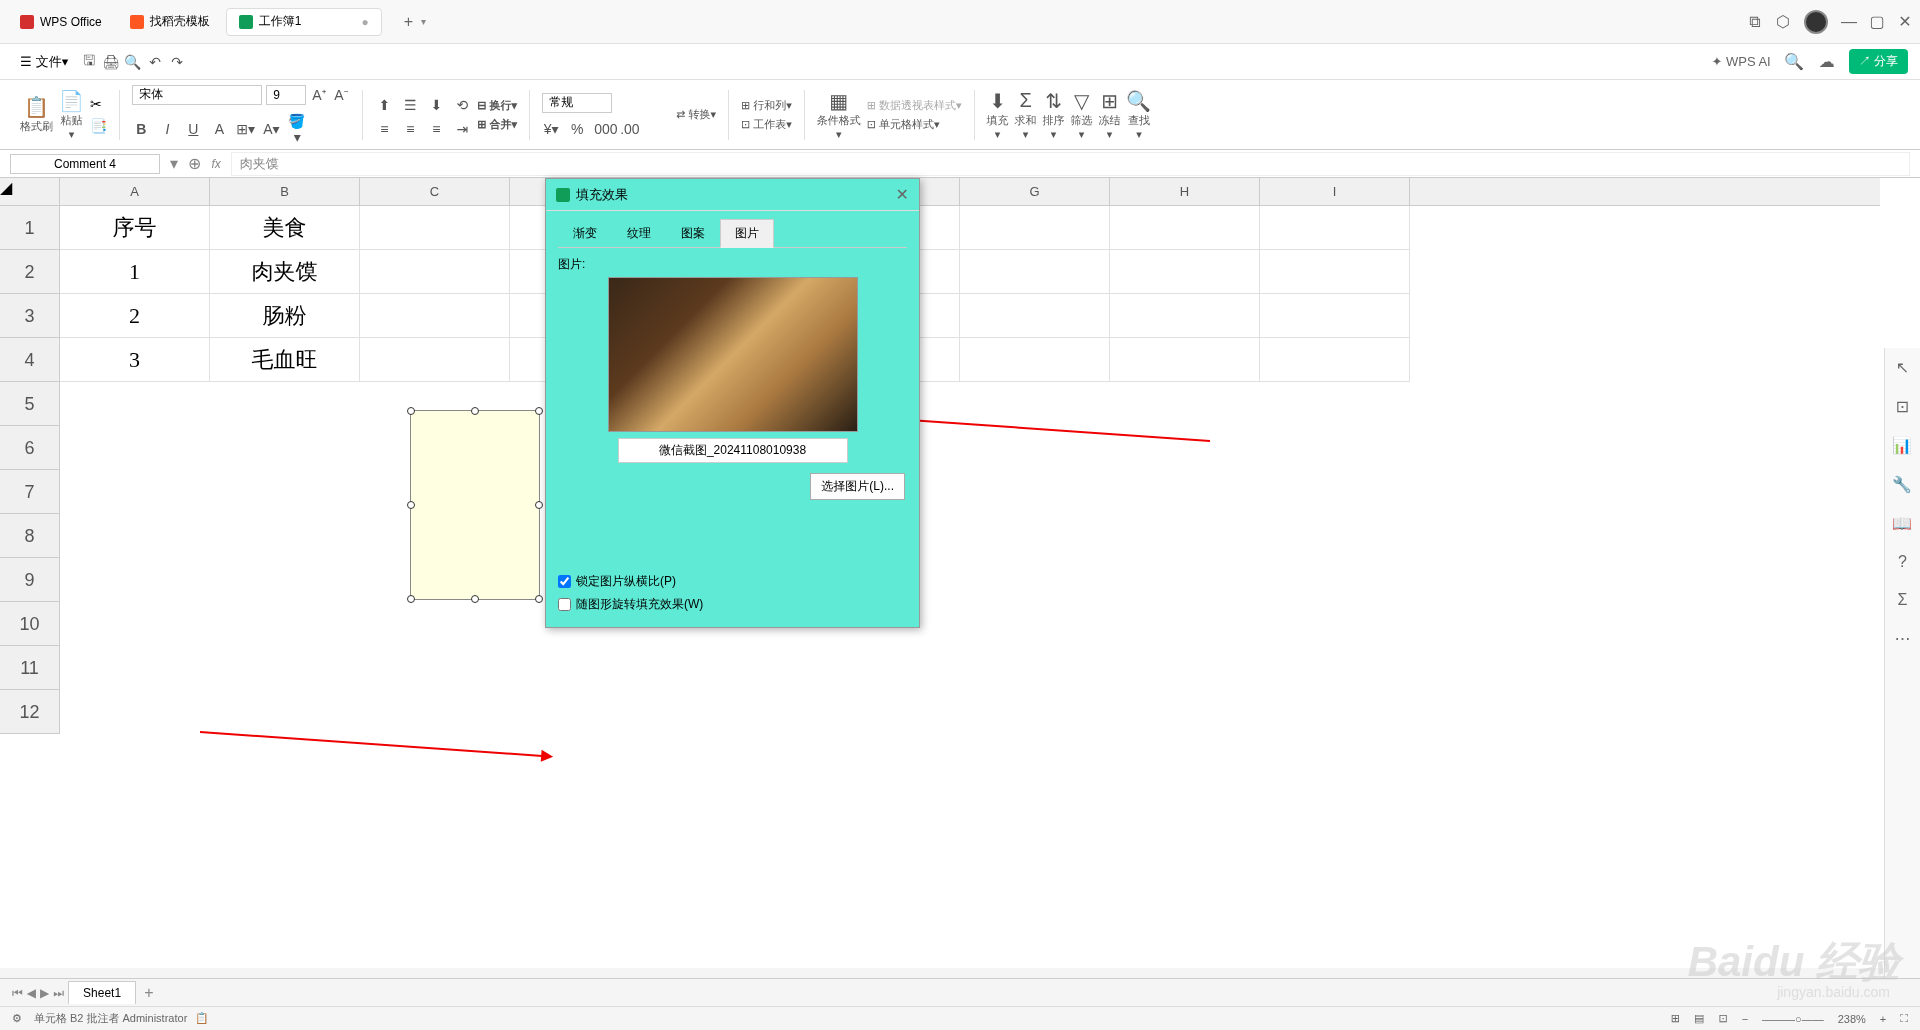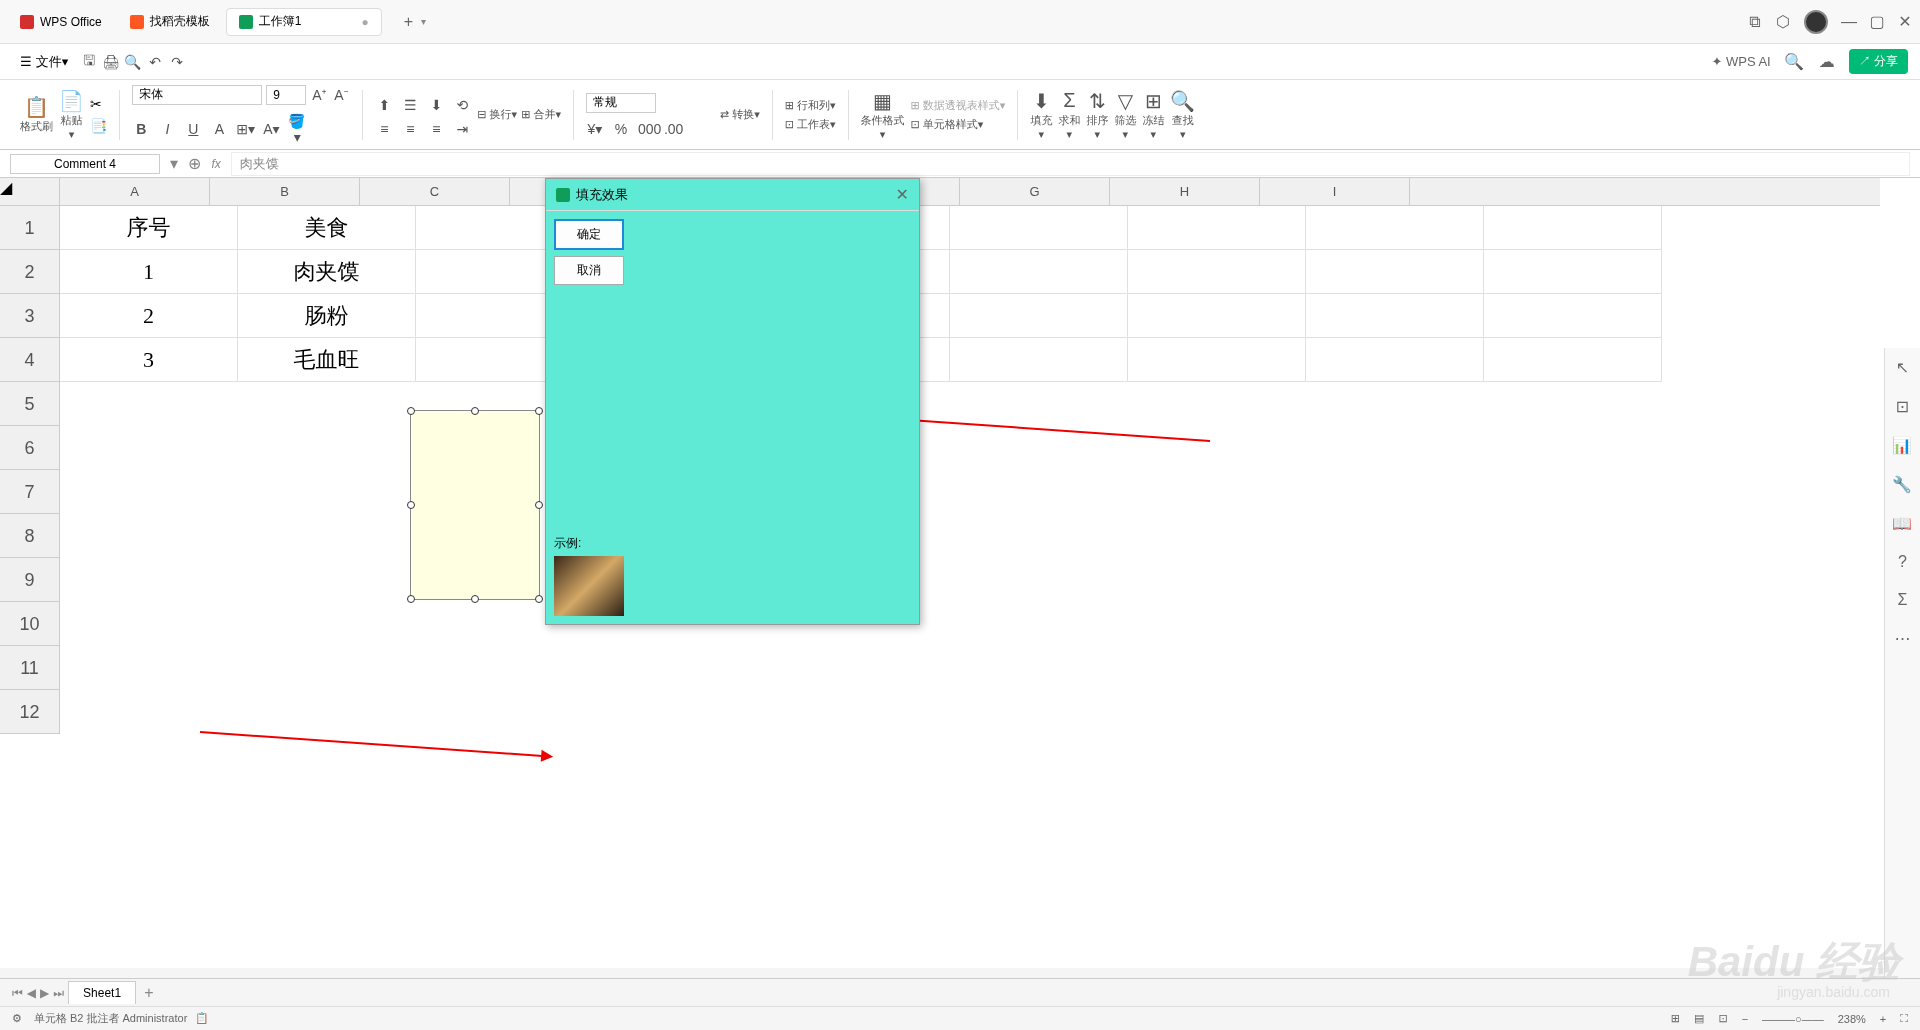--- a/index.html
+++ b/index.html
@@ -49,21 +49,21 @@
 
 
 .grid-area { position: relative; background: #fff; height: 790px; display: flex; }
 .col-headers { position: absolute; top: 0; left: 60px; right: 40px; height: 28px; display: flex; background: #f0f0f0; border-bottom: 1px solid #ccc; }
 .col-h { border-right: 1px solid #ccc; text-align: center; font-size: 13px; color: #555; line-height: 28px; width: 150px; }
 .corner { position: absolute; top: 0; left: 0; width: 60px; height: 28px; background: #f0f0f0; border-right: 1px solid #ccc; border-bottom: 1px solid #ccc; }
 .row-headers { position: absolute; top: 28px; left: 0; width: 60px; }
 .row-h { height: 44px; border-bottom: 1px solid #ccc; border-right: 1px solid #ccc; text-align: center; font-size: 18px; color: #555; line-height: 44px; background: #f0f0f0; }
 .cells { position: absolute; top: 28px; left: 60px; right: 40px; bottom: 0; }
 .cell-row { display: flex; height: 44px; }
-.cell { width: 178px; border-right: 1px solid #e0e0e0; border-bottom: 1px solid #e0e0e0; text-align: center; font-size: 22px; font-family: "SimSun", serif; line-height: 44px; }
+.cell { width: 150px; border-right: 1px solid #e0e0e0; border-bottom: 1px solid #e0e0e0; text-align: center; font-size: 22px; font-family: "SimSun", serif; line-height: 44px; }
 
 
 .comment-shape { position: absolute; left: 410px; top: 232px; width: 130px; height: 190px; background: #ffffe1; border: 1px solid #888; }
 .handle { position: absolute; width: 8px; height: 8px; background: #fff; border: 1px solid #333; border-radius: 50%; }
 
 
 .dialog { position: absolute; left: 545px; top: 178px; width: 375px; background: #5eead4; border: 1px solid #999; box-shadow: 2px 2px 8px rgba(0,0,0,0.3); }
 .dialog-title { display: flex; align-items: center; padding: 6px 10px; font-size: 13px; border-bottom: 1px solid #ddd; }
 .dialog-title-icon { width: 14px; height: 14px; background: #0f9d58; margin-right: 6px; border-radius: 2px; }
 .dialog-close { margin-left: auto; font-size: 16px; color: #666; }
@@ -185,21 +185,21 @@
       <span class="ribbon-small">⬇</span>
       <span class="ribbon-small">⟲</span>
     </div>
     <div class="ribbon-row">
       <span class="ribbon-small">≡</span>
       <span class="ribbon-small">≡</span>
       <span class="ribbon-small">≡</span>
       <span class="ribbon-small">⇥</span>
     </div>
   </div>
-  <div style="display:flex;flex-direction:row;gap:4px;font-size:11px;color:#555;">
+  <div style="display:flex;flex-direction:column;gap:4px;font-size:11px;color:#555;font-weight:bold;">
     <div>⊟ 换行▾</div>
     <div>⊞ 合并▾</div>
   </div>
   <div class="ribbon-sep"></div>
   <div style="display:flex;flex-direction:column;gap:4px;">
     <input class="font-select" style="width: 70px;" value="常规">
     <div class="ribbon-row">
       <span class="ribbon-small">¥▾</span>
       <span class="ribbon-small">%</span>
       <span class="ribbon-small">000</span>
@@ -335,25 +335,39 @@
   </div>
 </div>
 
 <div class="dialog">
   <div class="dialog-title">
     <div class="dialog-title-icon"></div>
     <span>填充效果</span>
     <span class="dialog-close">✕</span>
   </div>
   <div class="dialog-body">
-    <div class="dialog-right">
-      <button class="dbtn dbtn-primary">确定</button>
-      <button class="dbtn">取消</button>
-      <div class="sample-label">示例:</div>
-      <div class="sample-img"></div>
+    <div class="dialog-left">
+      <div class="dialog-tabs">
+        <div class="dtab">渐变</div>
+        <div class="dtab">纹理</div>
+        <div class="dtab">图案</div>
+        <div class="dtab dtab-active">图片</div>
+      </div>
+      <div class="dlabel">图片:</div>
+      <div class="img-preview"></div>
+      <div class="img-name">微信截图_20241108010938</div>
+      <button class="select-btn">选择图片(L)...</button>
+      <div class="checkbox-row" style="margin-top:110px;">
+        <input type="checkbox" checked="" style="">
+        <span>锁定图片纵横比(P)</span>
+      </div>
+      <div class="checkbox-row">
+        <input type="checkbox" style="">
+        <span>随图形旋转填充效果(W)</span>
+      </div>
     </div>
   </div>
 </div>
 
 <div class="sheet-tabs">
   <span class="sheet-nav">⏮</span>
   <span class="sheet-nav">◀</span>
   <span class="sheet-nav">▶</span>
   <span class="sheet-nav">⏭</span>
   <div class="sheet-tab">Sheet1</div>

